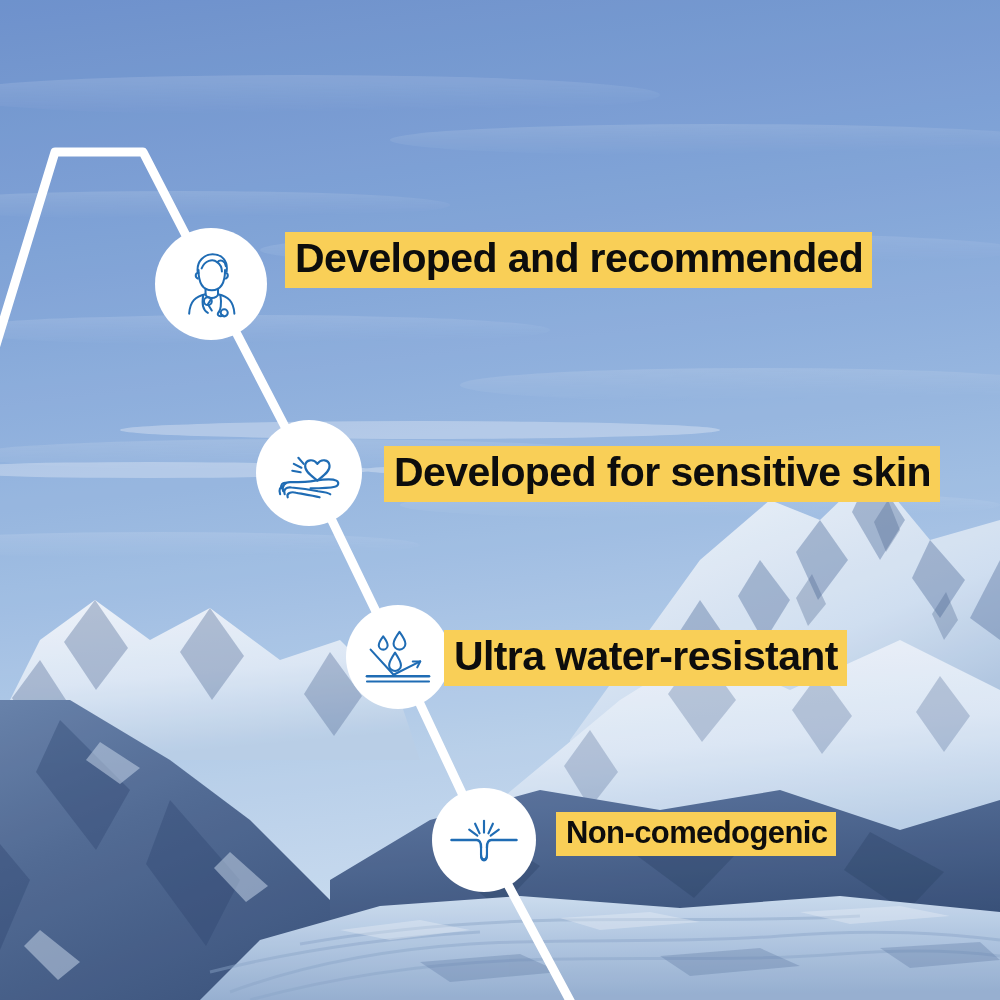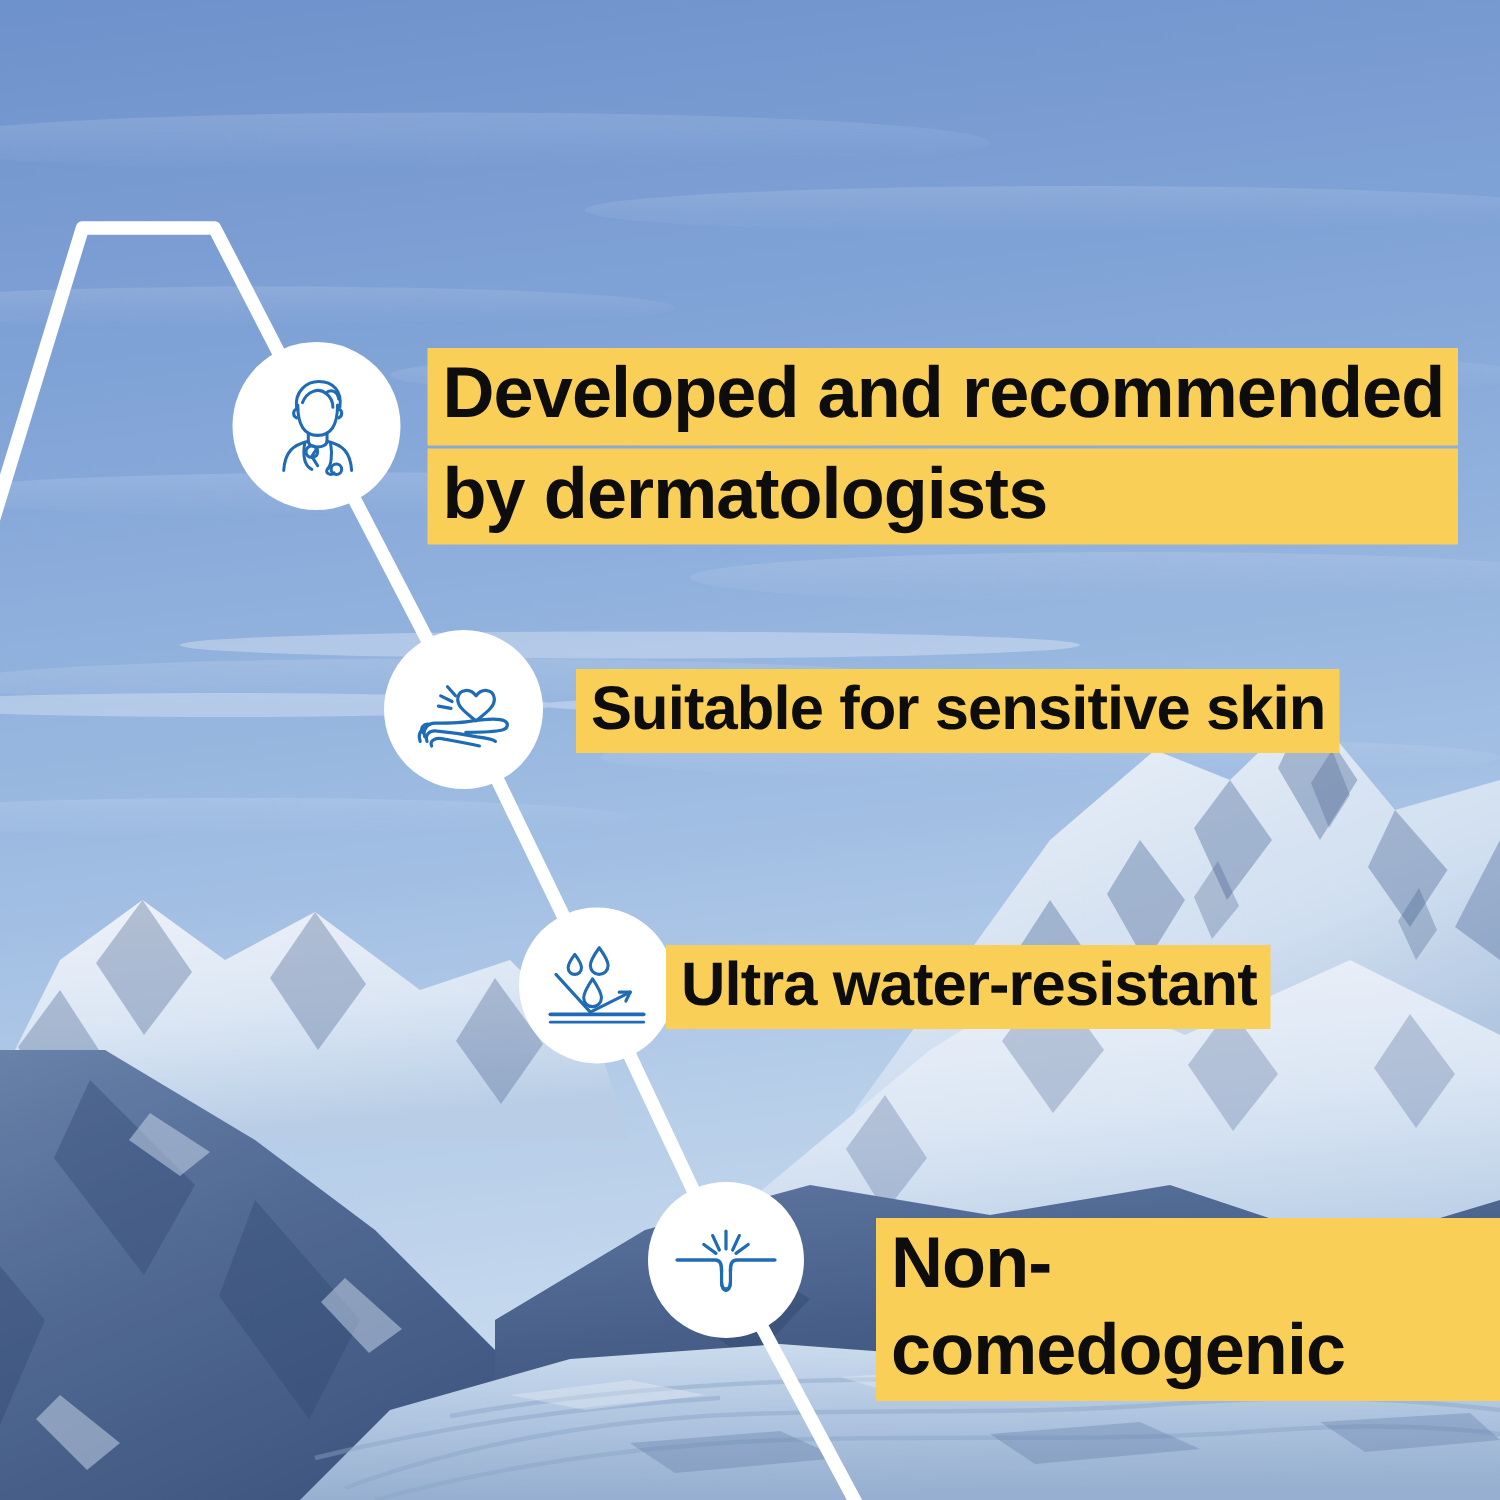--- a/index.html
+++ b/index.html
@@ -59,24 +59,24 @@
   .feature-text span{
     background:#f9cf57;
     padding:2px 9px 5px 10px;
     box-decoration-break:clone;
     -webkit-box-decoration-break:clone;
     display:inline;
   }
   .feature-text .ln{display:block;}
   .feature-text .ln + .ln{margin-top:2px;}
 
-  #feat-0{ left:285px; top:232px; font-size:48px; }
+  #feat-0{ left:285px; top:232px; font-size:41px; }
   #feat-1{ left:384px; top:446px; font-size:41px; }
   #feat-2{ left:444px; top:630px; font-size:41px; }
-  #feat-3{ left:584px; top:812px; font-size:48px; }
+  #feat-3{ left:556px; top:812px; font-size:31px; }
 </style>
 </head>
 <body>
 
 <div id="stage">
 
   <svg id="scenery" viewBox="0 0 1000 1000" preserveAspectRatio="none">
     <defs>
       <linearGradient id="skyGrad" x1="0" y1="0" x2="0.12" y2="1">
         <stop offset="0%" stop-color="#7093cd"></stop>
@@ -294,25 +294,24 @@
         <path d="M38,28 L44,41"></path>
         <path d="M62,28 L56,41"></path>
         <path d="M30,36 L41,44"></path>
         <path d="M70,36 L59,44"></path>
       </g>
     </svg>
   </div>
 
   <p class="feature-text" id="feat-0">
     <span class="ln">Developed and recommended</span>
-    <span class="ln">by dermatologists</span>
   </p>
 
   <p class="feature-text" id="feat-1">
-    <span class="ln">Suitable for sensitive skin</span>
+    <span class="ln">Developed for sensitive skin</span>
   </p>
 
   <p class="feature-text" id="feat-2">
     <span class="ln">Ultra water-resistant</span>
   </p>
 
   <p class="feature-text" id="feat-3">
     <span class="ln">Non-comedogenic</span>
   </p>
 

